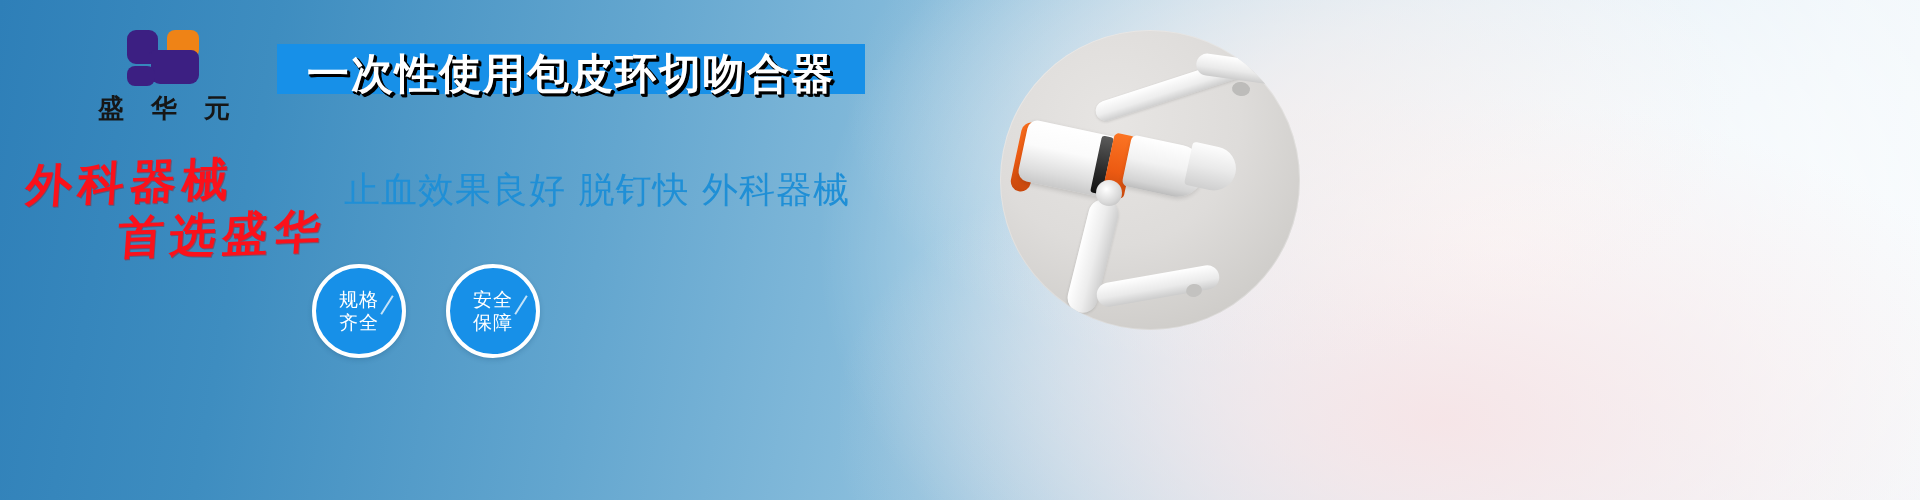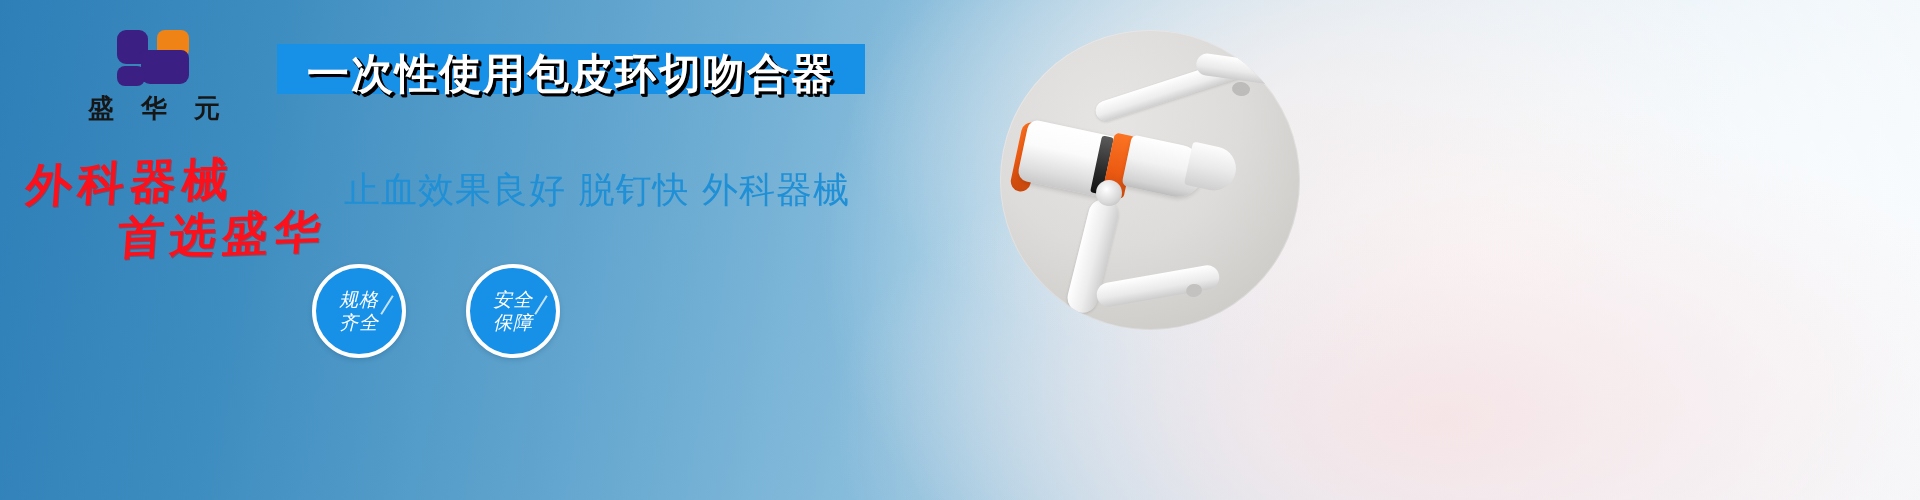--- a/index.html
+++ b/index.html
@@ -27,21 +27,21 @@
   }
   .warm-wash-2{
     position:absolute; right:180px; top:-160px;
     width:900px; height:540px;
     background:radial-gradient(ellipse at 50% 50%, rgba(250,238,236,0.6) 0%, rgba(255,255,255,0) 70%);
     pointer-events:none;
   }
 
   
   .logo-block{
-    position:absolute; left:64px; top:28px;
+    position:absolute; left:74px; top:28px;
     width:180px; text-align:center;
   }
   .logo-mark{
     position:relative;
     width:74px; height:58px;
     margin:0 auto 8px auto;
   }
   .lg{ position:absolute; border-radius:8px; }
   .lg-a{ left:0px;  top:2px;  width:31px; height:34px; background:#3c1f82; border-radius:9px 9px 4px 9px;}
   .lg-b{ left:40px; top:2px;  width:32px; height:28px; background:#ef8316; border-radius:8px;}
@@ -91,21 +91,21 @@
   .subtitle{
     position:absolute; left:344px; top:166px;
     font-size:36px; color:#1f8fd6; font-weight:400;
     letter-spacing:1px; white-space:nowrap;
     font-family:"DejaVu Sans","Liberation Sans", sans-serif;
   }
 
   
   .circles{
     position:absolute; left:312px; top:264px;
-    display:flex; gap:60px;font-style:italic;
+    display:flex; gap:40px;
   }
   .circle{
     position:relative;
     width:94px; height:94px; border-radius:50%;
     background:#1790e8;
     border:4px solid #ffffff;
     box-shadow:0 2px 5px rgba(20,70,110,0.22);
     display:flex; flex-direction:column;
     align-items:center; justify-content:center;
     color:#ffffff; font-size:19px; line-height:1.22;

